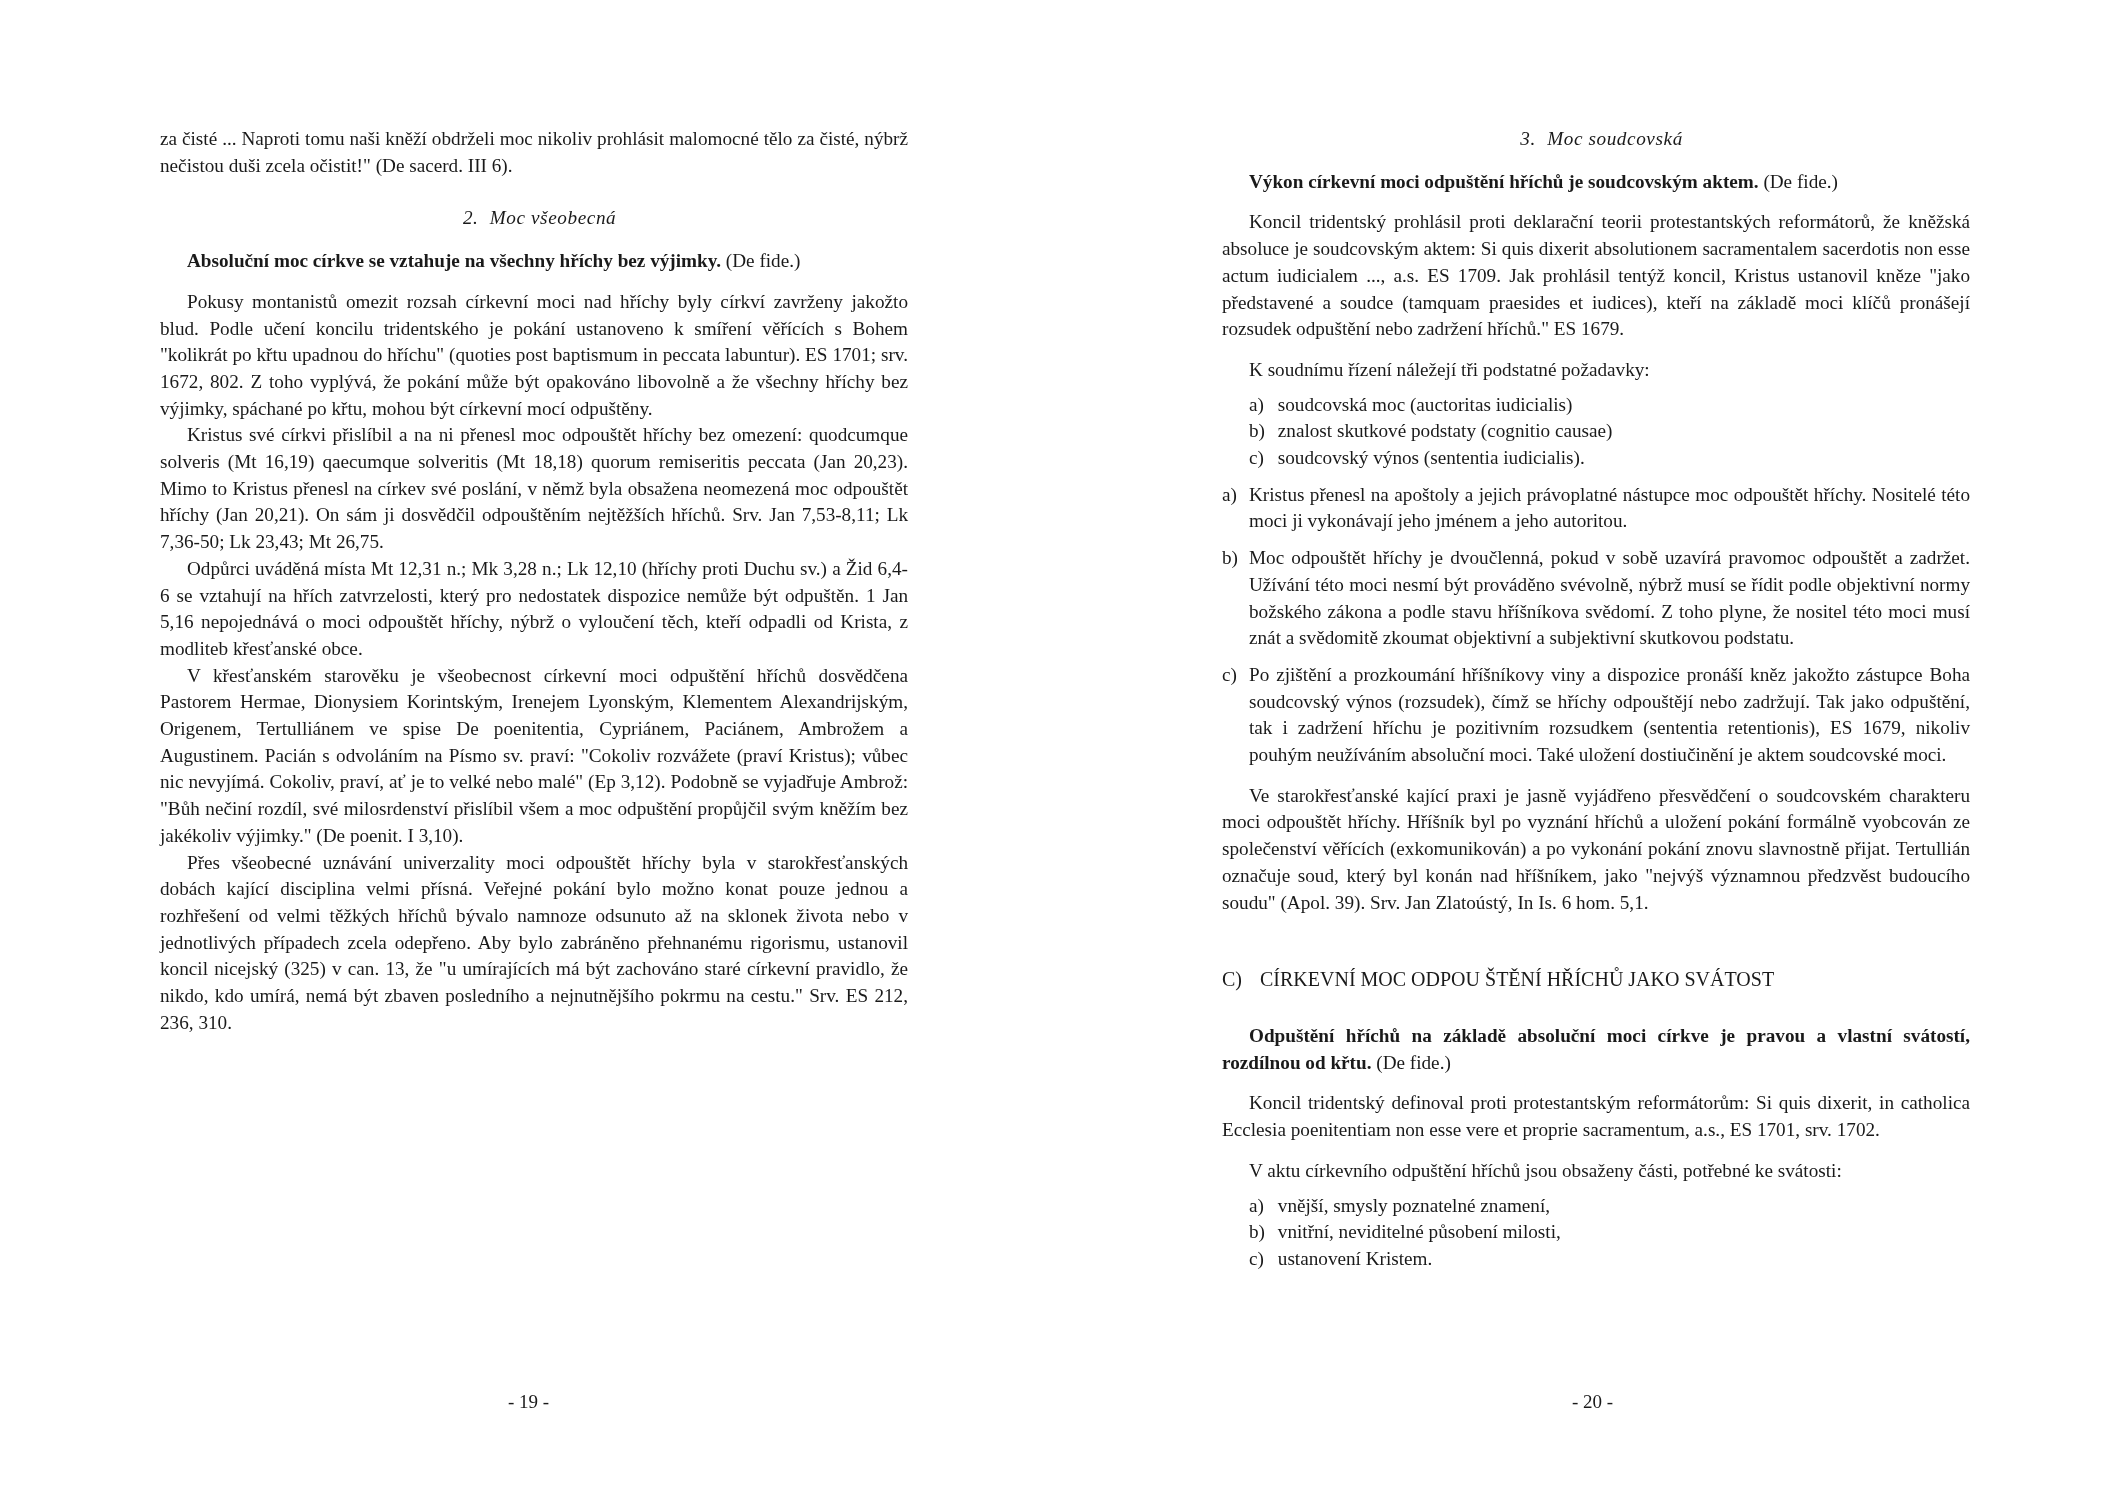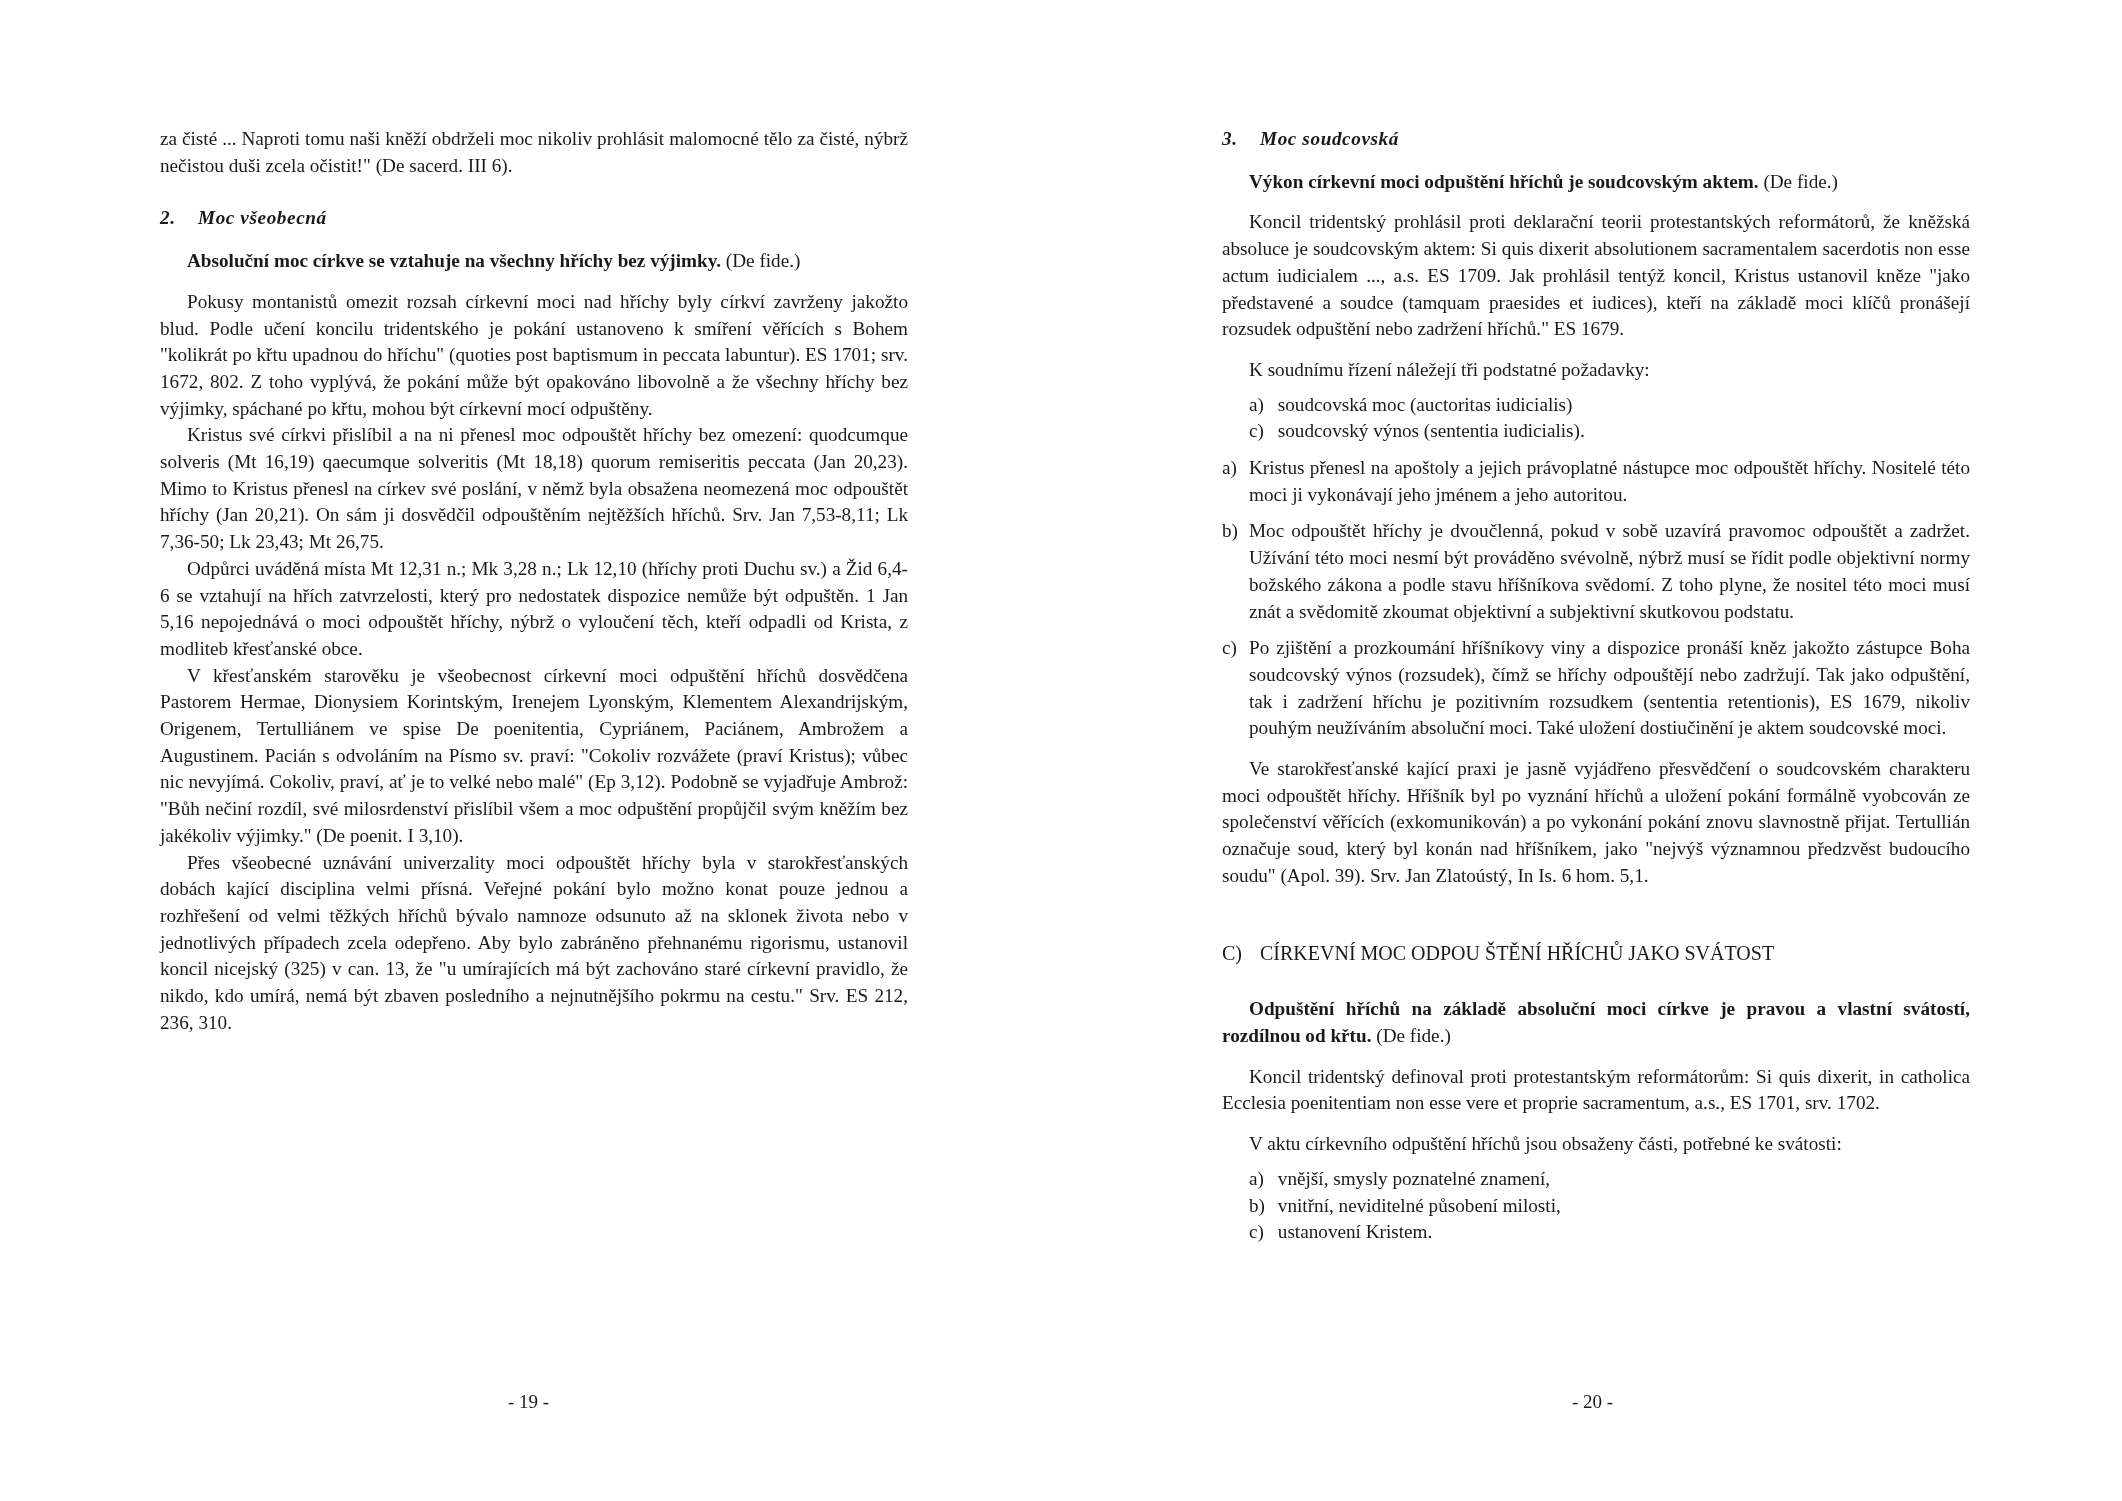--- a/index.html
+++ b/index.html
@@ -12,22 +12,23 @@
     position: absolute; top: 126px; width: 748px;
     font-size: 19.2px; line-height: 26.7px;
   }
   .page.left { left: 160px; }
   .page.right { left: 1222px; }
   p { margin: 0; text-align: justify; }
   .indent { text-indent: 27px; }
   .gap-s { margin-top: 14px; }
   .gap-m { margin-top: 14px; }
   .heading {
-    font-style: italic; font-weight: bold; letter-spacing: 0.6px;
+    font-style: italic; font-weight: normal; letter-spacing: 0.6px;
     margin-top: 22px;
+    text-align: center;
   }
   .heading .num { display: inline-block; width: 38px; }
   .thesis { text-indent: 27px; margin-top: 16px; }
   .thesis b { font-weight: bold; }
   .list-simple { margin: 8px 0 0 0; padding: 0; list-style: none; }
   .list-simple li { padding-left: 27px; }
   .list-simple .lbl { display: inline-block; width: 24px; }
   .list-hang { margin: 0; padding: 0; list-style: none; }
   .list-hang li { position: relative; padding-left: 27px; text-align: justify; margin-top: 10px; }
   .list-hang .lbl { position: absolute; left: 0; top: 0; }
@@ -72,20 +73,21 @@
     <b>Výkon církevní moci odpuštění hříchů je soudcovským aktem.</b>
     <span>(De fide.)</span>
   </p>
 
   <p class="indent gap-s">Koncil tridentský prohlásil proti deklarační teorii protestantských reformátorů, že kněžská absoluce je soudcovským aktem: Si quis dixerit absolutionem sacramentalem sacerdotis non esse actum iudicialem ..., a.s. ES 1709. Jak prohlásil tentýž koncil, Kristus ustanovil kněze "jako představené a soudce (tamquam praesides et iudices), kteří na základě moci klíčů pronášejí rozsudek odpuštění nebo zadržení hříchů." ES 1679.</p>
 
   <p class="indent gap-m">K soudnímu řízení náležejí tři podstatné požadavky:</p>
 
   <ul class="list-simple">
     <li><span class="lbl">a)</span> <span>soudcovská moc (auctoritas iudicialis)</span></li>
+    <li><span class="lbl">b)</span> <span>znalost skutkové podstaty (cognitio causae)</span></li>
     <li><span class="lbl">c)</span> <span>soudcovský výnos (sententia iudicialis).</span></li>
   </ul>
 
   <ul class="list-hang">
     <li><span class="lbl">a)</span><span>Kristus přenesl na apoštoly a jejich právoplatné nástupce moc odpouštět hříchy. Nositelé této moci ji vykonávají jeho jménem a jeho autoritou.</span></li>
     <li><span class="lbl">b)</span><span>Moc odpouštět hříchy je dvoučlenná, pokud v sobě uzavírá pravomoc odpouštět a zadržet. Užívání této moci nesmí být prováděno svévolně, nýbrž musí se řídit podle objektivní normy božského zákona a podle stavu hříšníkova svědomí. Z toho plyne, že nositel této moci musí znát a svědomitě zkoumat objektivní a subjektivní skutkovou podstatu.</span></li>
     <li><span class="lbl">c)</span><span>Po zjištění a prozkoumání hříšníkovy viny a dispozice pronáší kněz jakožto zástupce Boha soudcovský výnos (rozsudek), čímž se hříchy odpouštějí nebo zadržují. Tak jako odpuštění, tak i zadržení hříchu je pozitivním rozsudkem (sententia retentionis), ES 1679, nikoliv pouhým neužíváním absoluční moci. Také uložení dostiučinění je aktem soudcovské moci.</span></li>
   </ul>
 
   <p class="indent gap-m">Ve starokřesťanské kající praxi je jasně vyjádřeno přesvědčení o soudcovském charakteru moci odpouštět hříchy. Hříšník byl po vyznání hříchů a uložení pokání formálně vyobcován ze společenství věřících (exkomunikován) a po vykonání pokání znovu slavnostně přijat. Tertullián označuje soud, který byl konán nad hříšníkem, jako "nejvýš významnou předzvěst budoucího soudu" (Apol. 39). Srv. Jan Zlatoústý, In Is. 6 hom. 5,1.</p>

